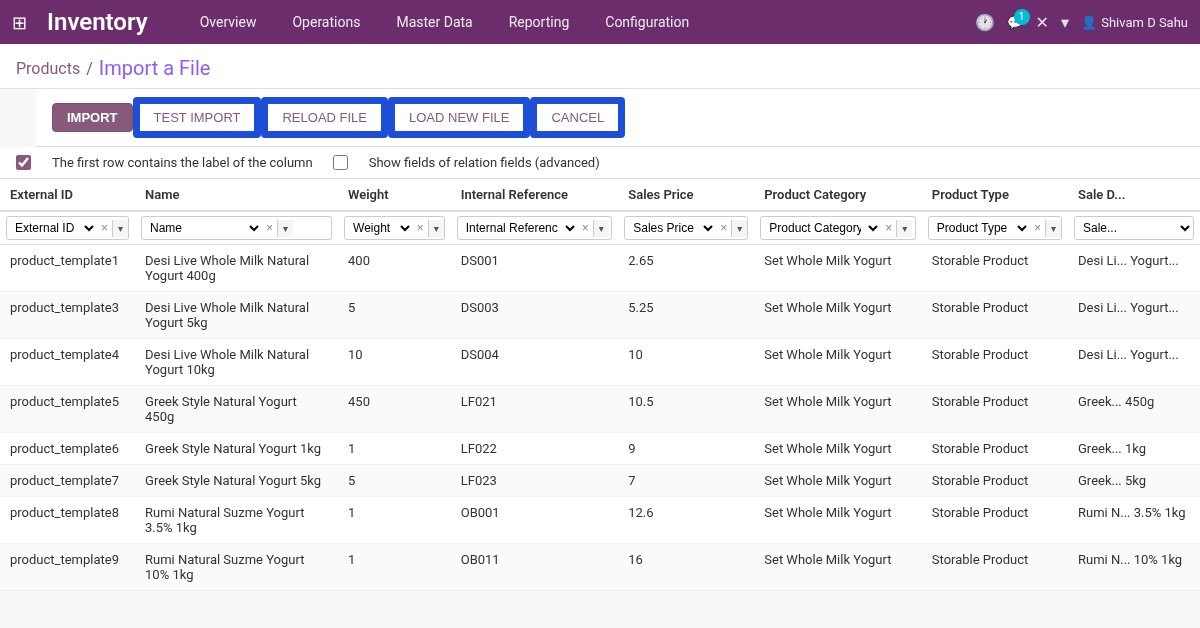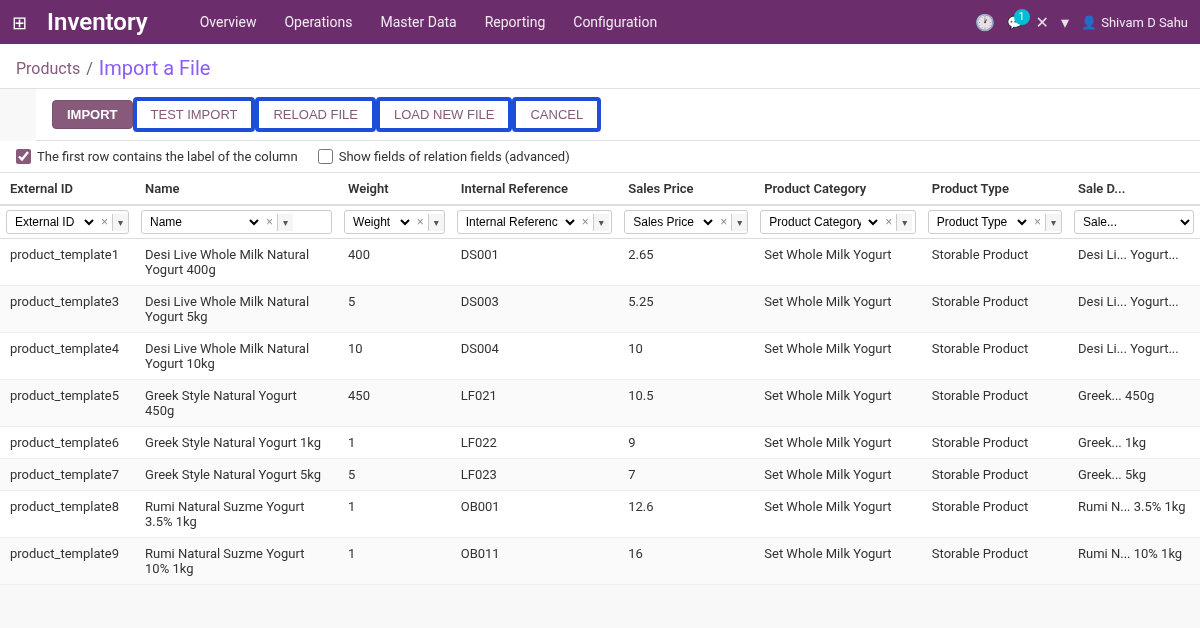--- a/index.html
+++ b/index.html
@@ -10,21 +10,21 @@
       background: #6b2d6b;
       color: white;
       display: flex;
       align-items: center;
       height: 44px;
       padding: 0 12px;
       gap: 16px;
     }
     .topnav-grid { font-size: 18px; cursor: pointer; margin-right: 4px; }
     .topnav-title { font-size: 24px; font-weight: 600; margin-right: 24px; }
-    .topnav-menu { display: flex; gap: 4px; flex: 1; }
+    .topnav-menu { display: flex; gap: 12px; flex: 1; }
     .topnav-menu-item { padding: 6px 12px; border-radius: 4px; cursor: pointer; font-size: 14px; color: rgba(255,255,255,0.9); }
     .topnav-right { display: flex; align-items: center; gap: 12px; }
     .topnav-icon { color: rgba(255,255,255,0.85); cursor: pointer; font-size: 16px; }
     .topnav-badge { position: relative; display: inline-block; }
     .topnav-badge .badge { position: absolute; top: -6px; right: -6px; background: #00bcd4; color: white; border-radius: 50%; width: 16px; height: 16px; font-size: 10px; display: flex; align-items: center; justify-content: center; }
     .topnav-user { font-size: 13px; color: rgba(255,255,255,0.9); display: flex; align-items: center; gap: 4px; cursor: pointer; }
 
     
     .breadcrumb-bar {
       padding: 12px 16px 8px;
@@ -54,39 +54,39 @@
       border: 1px solid #7a5070;
       padding: 6px 14px;
       border-radius: 4px;
       cursor: pointer;
       font-size: 13px;
       font-weight: 600;
     }
     .btn-secondary {
       background: white;
       color: #875a7b;
-      border: 4px solid #1d4ed8;
+      border: 7px solid #1d4ed8;
       padding: 6px 14px;
       border-radius: 4px;
       cursor: pointer;
       font-size: 13px;
       font-weight: 500;
     }
 
     
     .options-row {
       padding: 8px 16px;
       background: white;
       border-bottom: 1px solid #e0e0e0;
       display: flex;
       align-items: center;
       gap: 20px;
       font-size: 13px;
     }
-    .options-row label { display: flex; align-items: center; gap: 6px; cursor: pointer; justify-content: space-between; }
+    .options-row label { display: flex; align-items: center; gap: 21px; cursor: pointer; justify-content: space-between; }
     .options-row input[type="checkbox"] { width: 15px; height: 15px; accent-color: #875a7b; }
 
     
     .table-container {
       overflow-x: auto;
       background: white;
     }
     table {
       width: 100%;
       border-collapse: collapse;

